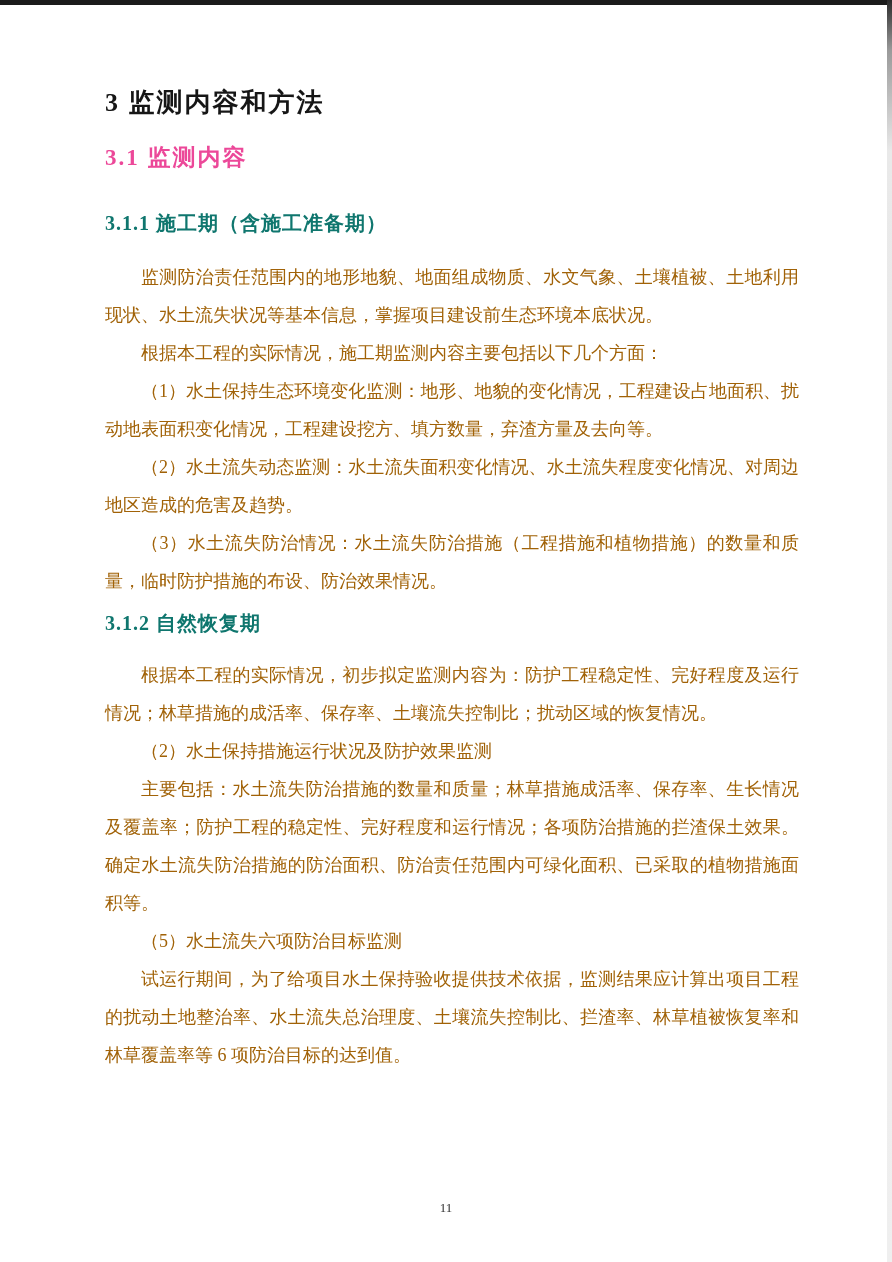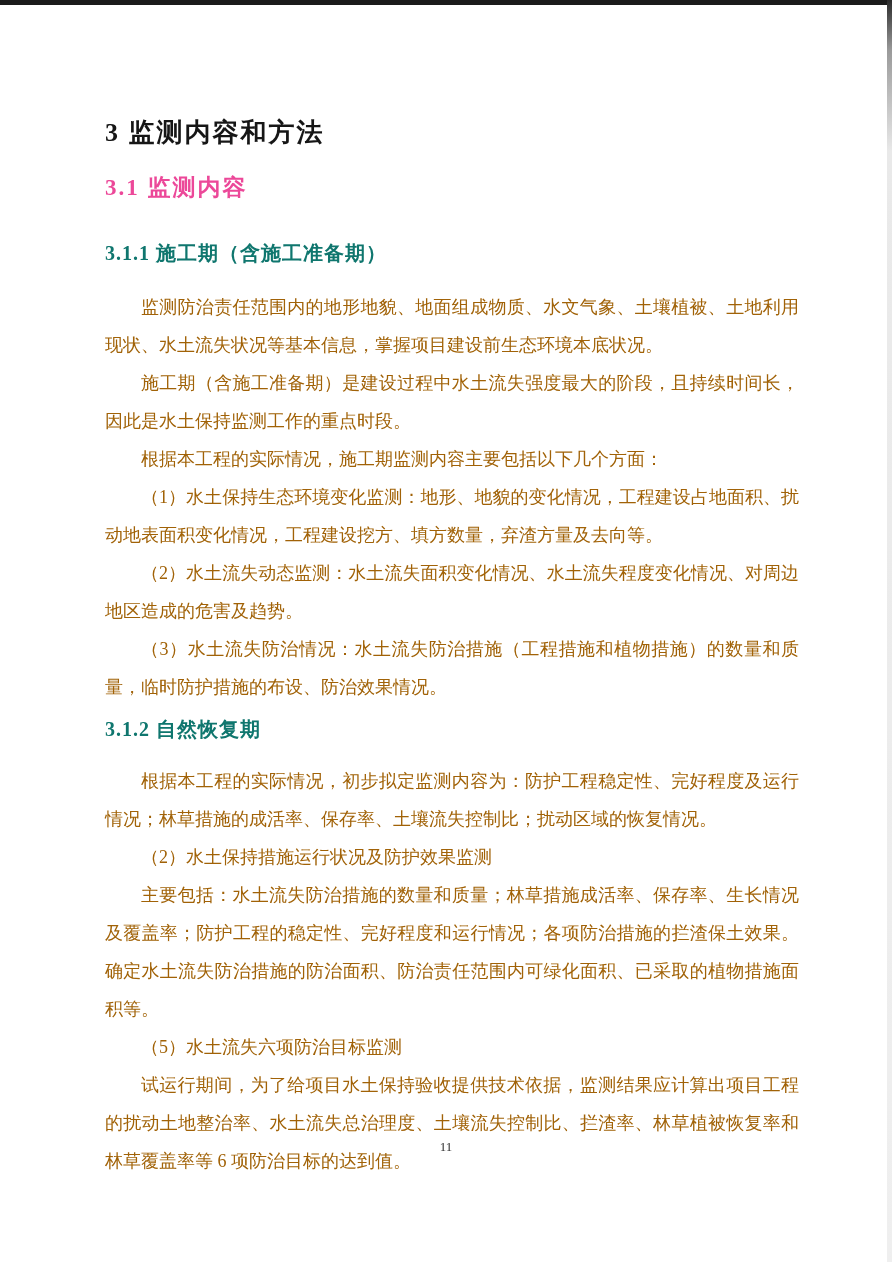--- a/index.html
+++ b/index.html
@@ -24,24 +24,24 @@
     background: #1b1b1b;
   }
   .scan-edge-right {
     position: absolute;
     top: 0; right: 0; bottom: 0;
     width: 5px;
     background: linear-gradient(#2a2a2a 0%, #9a9a9a 4%, #e9e9e9 12%, #efefef 100%);
   }
   .content {
     position: absolute;
-    top: 6px;
+    top: 0;
     left: 105px;
     width: 694px;
-    padding-top: 112px;
+    padding-top: 88px;
   }
   h1.chapter {
     font-size: 26px;
     line-height: 30px;
     font-weight: bold;
     color: #161616;
     letter-spacing: 2px;
     margin: 0 0 26px 0;
   }
   h2.section {
@@ -67,21 +67,21 @@
   p.body-text {
     font-size: 18px;
     line-height: 38px;
     margin: 0;
     text-indent: 2em;
     text-align: justify;
     color: #a16207;
   }
   .page-footer {
     position: absolute;
-    top: 1139px;
+    top: 1200px;
     left: 0;
     width: 100%;
     text-align: center;
     font-size: 13px;
     color: #333333;
     font-family: "Liberation Serif", "DejaVu Serif", serif;
   }
 </style>
 </head>
 <body>
@@ -92,21 +92,20 @@
 
   <div class="content">
 
     <h1 class="chapter">3  监测内容和方法</h1>
 
     <h2 class="section">3.1  监测内容</h2>
 
     <h3 class="subsection">3.1.1 施工期（含施工准备期）</h3>
 
     <p class="body-text">监测防治责任范围内的地形地貌、地面组成物质、水文气象、土壤植被、土地利用现状、水土流失状况等基本信息，掌握项目建设前生态环境本底状况。</p>
-    <p class="body-text">施工期（含施工准备期）是建设过程中水土流失强度最大的阶段，且持续时间长，因此是水土保持监测工作的重点时段。</p>
     <p class="body-text">根据本工程的实际情况，施工期监测内容主要包括以下几个方面：</p>
     <p class="body-text">（1）水土保持生态环境变化监测：地形、地貌的变化情况，工程建设占地面积、扰动地表面积变化情况，工程建设挖方、填方数量，弃渣方量及去向等。</p>
     <p class="body-text">（2）水土流失动态监测：水土流失面积变化情况、水土流失程度变化情况、对周边地区造成的危害及趋势。</p>
     <p class="body-text">（3）水土流失防治情况：水土流失防治措施（工程措施和植物措施）的数量和质量，临时防护措施的布设、防治效果情况。</p>
 
     <h3 class="subsection second">3.1.2 自然恢复期</h3>
 
     <p class="body-text">根据本工程的实际情况，初步拟定监测内容为：防护工程稳定性、完好程度及运行情况；林草措施的成活率、保存率、土壤流失控制比；扰动区域的恢复情况。</p>
     <p class="body-text">（2）水土保持措施运行状况及防护效果监测</p>
     <p class="body-text">主要包括：水土流失防治措施的数量和质量；林草措施成活率、保存率、生长情况及覆盖率；防护工程的稳定性、完好程度和运行情况；各项防治措施的拦渣保土效果。确定水土流失防治措施的防治面积、防治责任范围内可绿化面积、已采取的植物措施面积等。</p>

